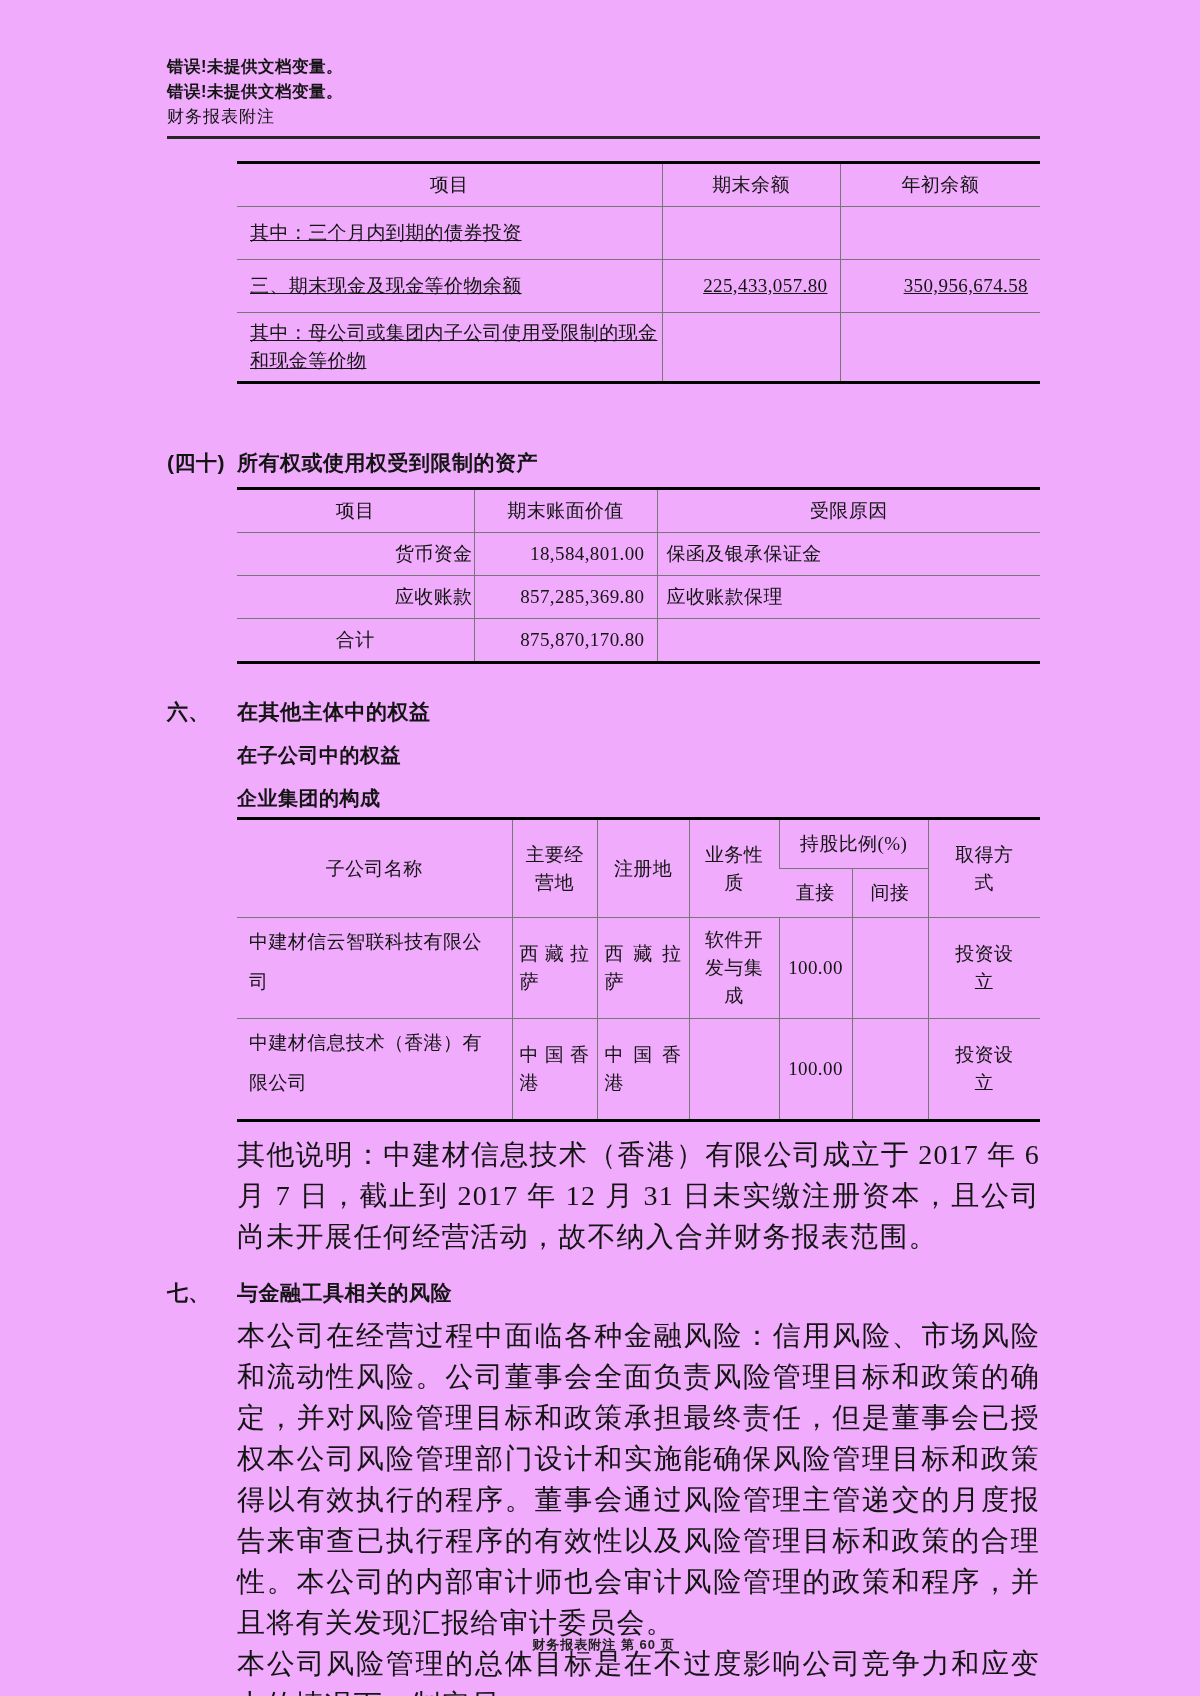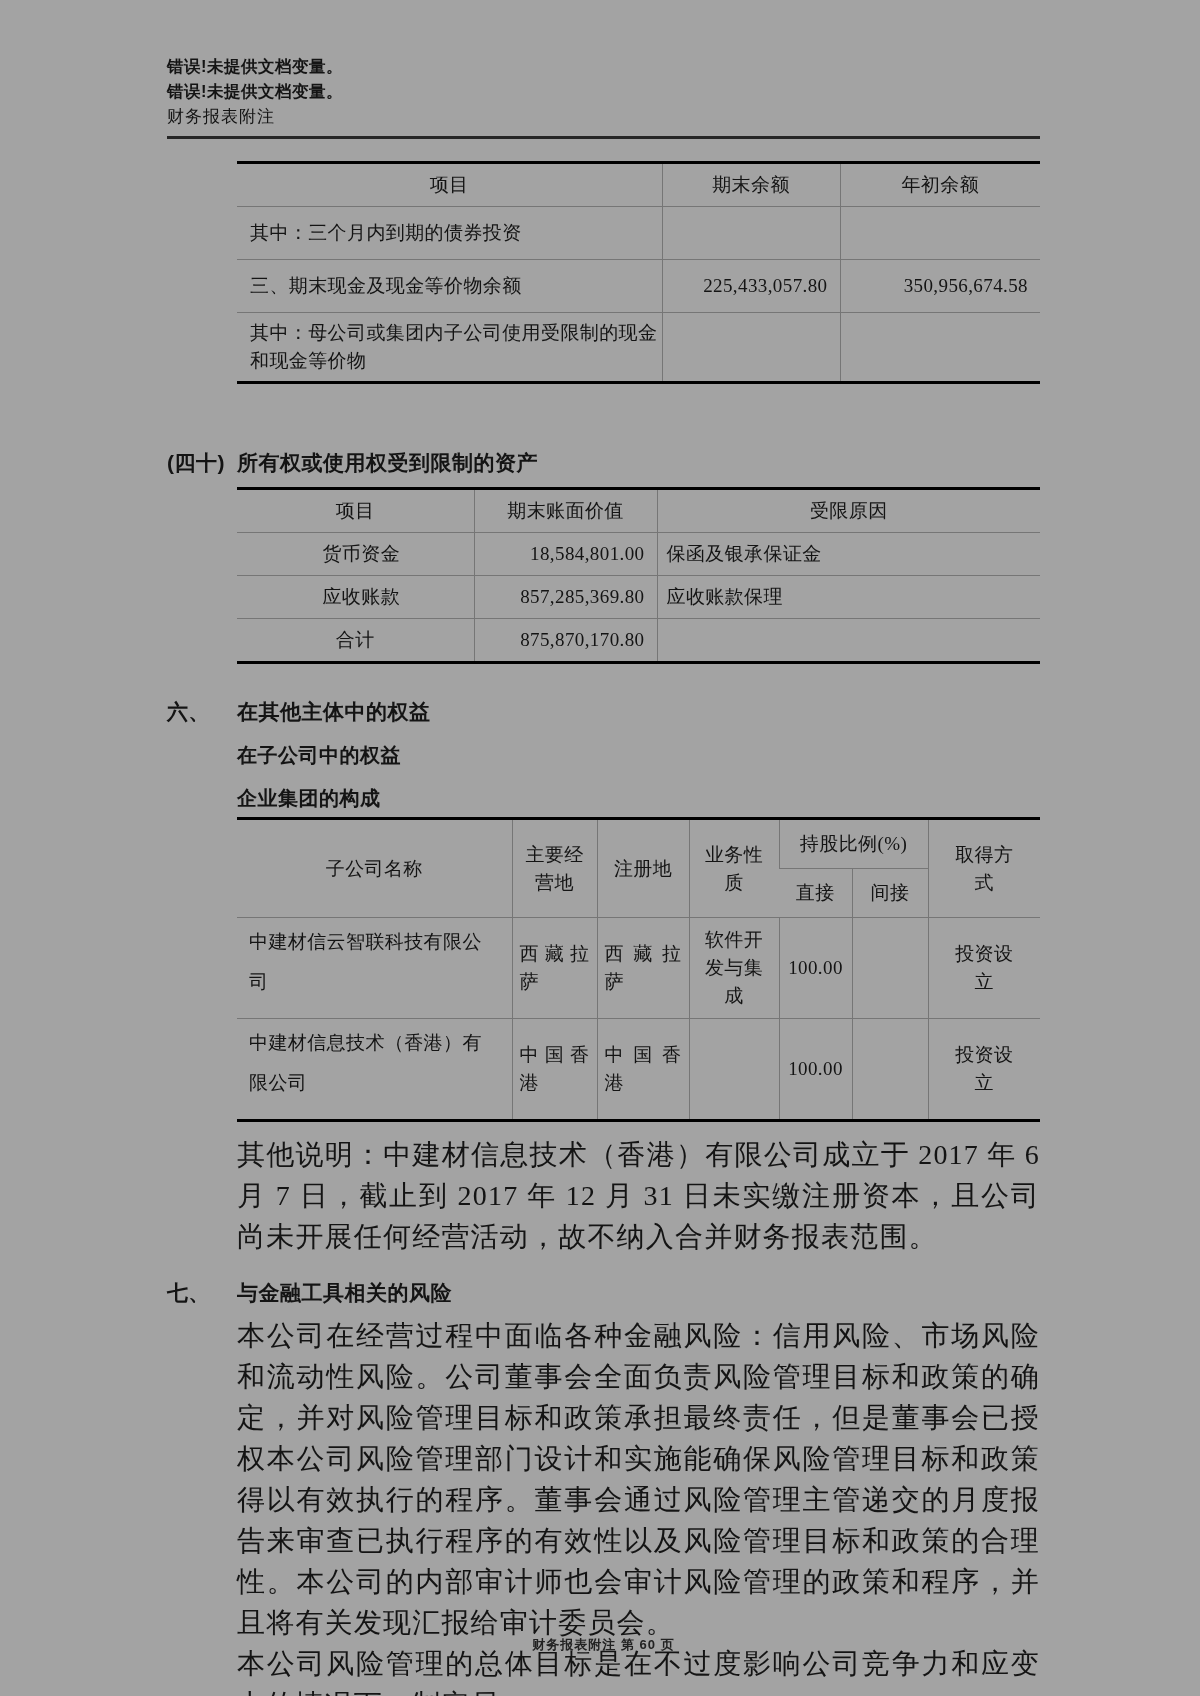--- a/index.html
+++ b/index.html
@@ -1,20 +1,20 @@
 <!DOCTYPE html>
 <html><head>
 <meta charset="utf-8">
 <style>
   html,body { margin:0; padding:0; background:#e8e8e8; }
   .page {
     position:relative;
     width:1200px; height:1696px;
     margin:0 auto;
-    background:#a3a3a3;
+    background:#f0abfc;
     color:#141414;
     font-family:"Liberation Serif","DejaVu Serif",serif;
     box-sizing:border-box;
     padding-top:54px;
     overflow:hidden;
   }
   
   .hdr { margin-left:167px; }
   .hdr-bold {
     font-family:"Liberation Sans","DejaVu Sans",sans-serif;
@@ -36,26 +36,26 @@
     border-left:1px solid #767676;
     vertical-align:middle;
     line-height:28px;
   }
   table.t th:first-child, table.t td:first-child { border-left:none; }
   .cen { text-align:center; }
   .num { text-align:right; padding-right:12px; }
 
   
   .t1 th { height:40px; }
-  .t1 td { height:40px; }
+  .t1 td { height:40px;text-decoration:underline; }
   .t1 .c-item { text-align:left; padding:6px 2px 6px 13px; }
   
   .t2 th { height:40px; }
   .t2 td { height:40px; }
-  .t2 .c-item { text-align:center; padding-left:13px; }
+  .t2 .c-item { text-align:right; padding-left:13px; }
   .t2 .c-reason { text-align:left; padding-left:9px; }
   
   .t3 th, .t3 td { line-height:40px; }
   .t3 .hrow th { height:46px; }
   .t3 td { padding-top:4px; padding-bottom:4px; }
   .t3 .c-name { text-align:left; padding:4px 22px 16px 12px; line-height:40px;margin-top:28px; }
   .t3 .c-place { text-align:justify; padding:4px 7px; }
   .narrow { display:inline-block; max-width:62px; text-align:center; vertical-align:middle; }
 
   

